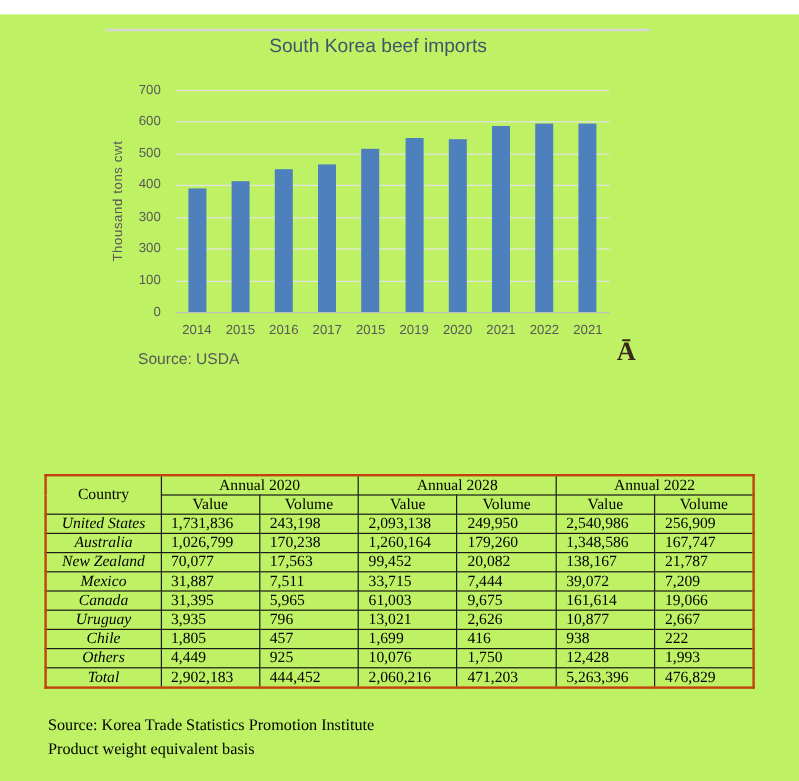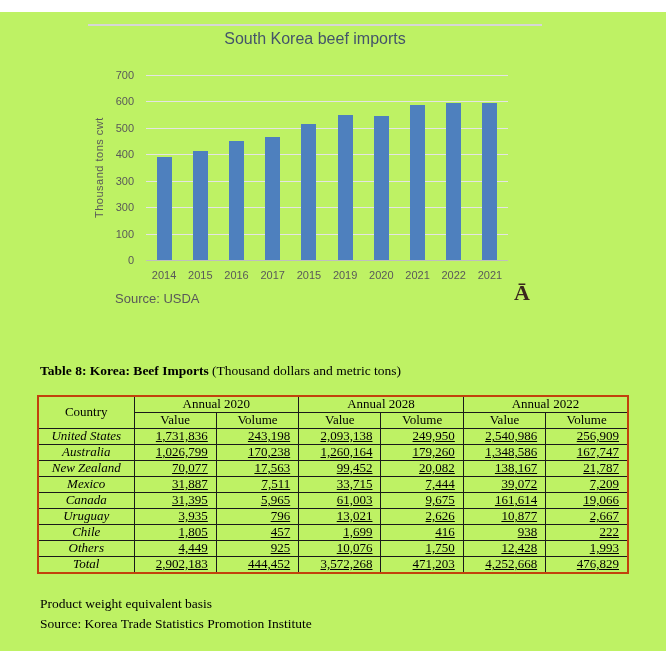--- a/index.html
+++ b/index.html
@@ -33,21 +33,21 @@
   .table-title{position:absolute;left:40px;top:351px;font-family:"Liberation Serif",serif;
                font-size:13.5px;color:#000;}
   .table-title .bold{font-weight:bold;}
   #imports-table{position:absolute;left:37px;top:383px;width:592px;border-collapse:collapse;
                  font-family:"Liberation Serif",serif;font-size:13px;color:#000;
                  border:2px solid #c2410c;table-layout:fixed;}
   #imports-table th,#imports-table td{border:1px solid #1a1a1a;padding:0 8px;height:15px;
                  line-height:1.15;overflow:hidden;white-space:nowrap;}
   #imports-table th{font-weight:normal;text-align:center;padding:0 2px;}
   #imports-table td.country{text-align:center;padding:0 2px;font-style:italic;}
-  #imports-table td.num{text-align:right;text-decoration:underline;}
+  #imports-table td.num{}
   #imports-table col.c-country{width:96px;}
   .footnotes{position:absolute;left:40px;top:582px;font-family:"Liberation Serif",serif;
              font-size:13.5px;color:#000;line-height:20px;}
 </style>
 </head>
 <body>
 
 <div id="page">
 
   <div class="top-rule"></div>
@@ -118,21 +118,20 @@
       <div class="xtick">2015</div>
       <div class="xtick">2019</div>
       <div class="xtick">2020</div>
       <div class="xtick">2021</div>
       <div class="xtick">2022</div>
       <div class="xtick">2021</div>
     </div>
   <div class="chart-source">Source: USDA</div>
   <div class="stray-glyph">Ā</div>
 
-  <div class="table-title"><span class="bold">Table 8: Korea: Beef Imports</span><span> (Thousand dollars and metric tons)</span></div>
 
   <table id="imports-table">
     <colgroup>
       <col class="c-country">
         <col>
         <col>
         <col>
         <col>
         <col>
         <col>
@@ -223,25 +222,25 @@
           <td class="num">925</td>
           <td class="num">10,076</td>
           <td class="num">1,750</td>
           <td class="num">12,428</td>
           <td class="num">1,993</td>
         </tr>
         <tr>
           <td class="country">Total</td>
           <td class="num">2,902,183</td>
           <td class="num">444,452</td>
-          <td class="num">3,572,268</td>
+          <td class="num">2,060,216</td>
           <td class="num">471,203</td>
-          <td class="num">4,252,668</td>
+          <td class="num">5,263,396</td>
           <td class="num">476,829</td>
         </tr>
       </tbody>
   </table>
 
   <div class="footnotes">
+    <div>Source: Korea Trade Statistics Promotion Institute</div>
     <div>Product weight equivalent basis</div>
-    <div>Source: Korea Trade Statistics Promotion Institute</div>
   </div>
 </div>
 
 </body></html>

